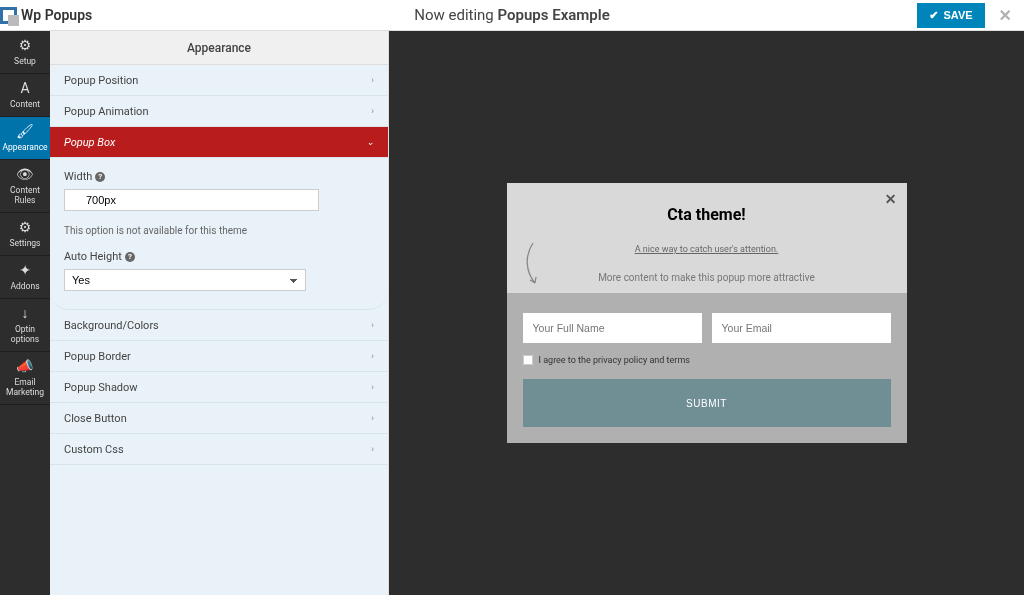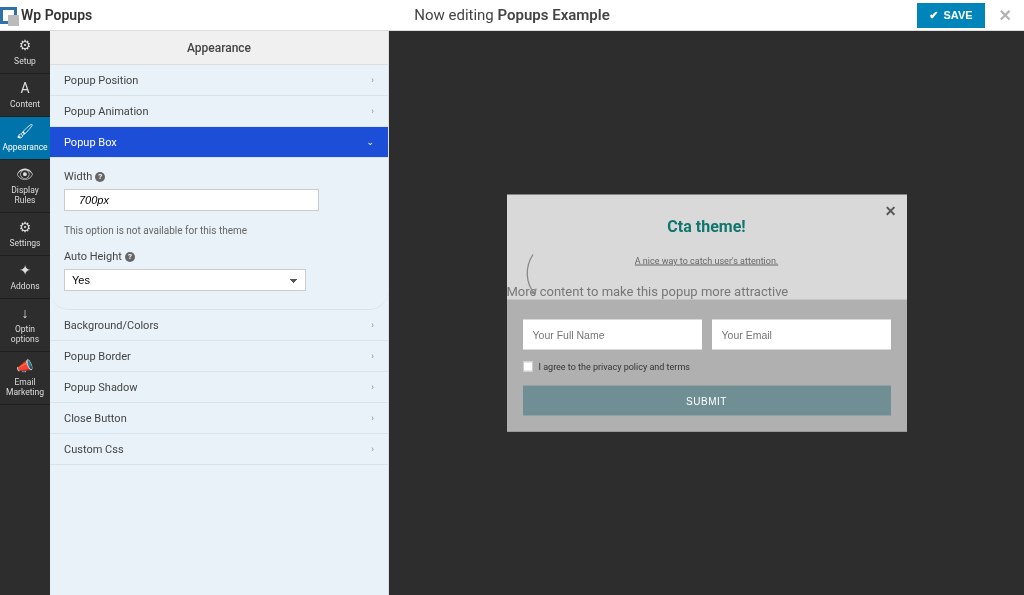--- a/index.html
+++ b/index.html
@@ -23,53 +23,53 @@
     .sidebar-rail { width: 50px; background: #2d2d2d; display: flex; flex-direction: column; }
     .rail-item { color: #ddd; text-align: center; padding: 6px 2px 7px; font-size: 8.5px; cursor: pointer; display: flex; flex-direction: column; align-items: center; gap: 3px; border-bottom: 1px solid #1f1f1f; }
     .rail-item.active { background: #0073aa; color: #fff; }
     .rail-icon { width: 16px; height: 16px; display: flex; align-items: center; justify-content: center; font-size: 14px; }
 
     
     .options { width: 339px; background: #e9f2f8; display: flex; flex-direction: column; border-right: 1px solid #ddd; }
     .section-title-bar { height: 34px; display: flex; align-items: center; justify-content: center; background: #f0f0f0; border-bottom: 1px solid #ddd; font-size: 12px; font-weight: 500; color: #444; }
     .accordion { flex: 1; overflow-y: auto; }
     .acc-item { height: 31px; display: flex; align-items: center; justify-content: space-between; padding: 0 14px; font-size: 11px; color: #444; border-bottom: 1px solid #d9e3ea; cursor: pointer; }
-    .acc-item.active { background: #1d4ed8; color: #fff; }
+    .acc-item.active { background: #b91c1c; color: #fff; font-style: italic; }
     .acc-chevron { color: #888; font-size: 9px; }
     .acc-item.active .acc-chevron { color: #fff; }
 
     .acc-body { padding: 12px 14px 18px; border-bottom: 1px solid #d9e3ea; border-radius: 19px; }
     .field-label { font-size: 11px; color: #444; display: flex; align-items: center; gap: 3px; margin-bottom: 6px; }
     .help-icon { width: 10px; height: 10px; border-radius: 50%; background: #666; color: #fff; font-size: 8px; display: inline-flex; align-items: center; justify-content: center; font-weight: bold; }
-    .text-input { width: 255px; height: 22px; padding: 0 14px; border: 1px solid #ccc; font-size: 11px; background: #fff; font-style: italic; }
+    .text-input { width: 255px; height: 22px; padding: 0 21px; border: 1px solid #ccc; font-size: 11px; background: #fff; }
     .select-input { width: 242px; height: 22px; padding: 0 7px; border: 1px solid #ccc; font-size: 11px; background: #fff; appearance: none; background-image: linear-gradient(45deg, transparent 50%, #555 50%), linear-gradient(135deg, #555 50%, transparent 50%); background-position: calc(100% - 11px) 9px, calc(100% - 7px) 9px; background-size: 4px 4px, 4px 4px; background-repeat: no-repeat; }
     .field-group { margin-bottom: 14px; }
     .field-group:last-child { margin-bottom: 0; }
     .field-note { font-size: 10px; color: #666; }
 
     
     .canvas { flex: 1; background: #2d2d2d; position: relative; }
     .canvas .section-title-bar { background: #f0f0f0; }
     .preview-wrap { position: absolute; left: 50%; top: 50%; transform: translate(-50%, -50%); }
 
     
     .popup { width: 400px; background: #d9d9d9; position: relative; }
     .popup-close { position: absolute; top: 8px; right: 10px; font-size: 14px; color: #555; cursor: pointer; font-weight: bold; }
     .popup-head { text-align: center; padding: 22px 16px 18px; }
-    .popup-title { font-size: 16px; font-weight: 700; color: #0f766e; margin-bottom: 20px; }
+    .popup-title { font-size: 16px; font-weight: 700; color: #000000; margin-bottom: 20px; }
     .popup-sub { font-size: 9px; color: #666; text-decoration: underline; }
-    .popup-more { font-size: 13px; color: #777; padding-bottom: 1px; }
+    .popup-more { font-size: 10px; text-align: center; color: #777; padding-bottom: 10px; }
     .arrow-svg { position: absolute; left: 14px; top: 58px; }
     .popup-form { background: #b0b0b0; padding: 20px 16px 16px; }
     .form-row { display: flex; gap: 10px; margin-bottom: 12px; }
     .form-input { flex: 1; height: 30px; border: none; padding: 0 10px; font-size: 10.5px; color: #888; background: #fff; }
     .terms-row { display: flex; align-items: center; gap: 6px; margin-bottom: 14px; }
     .checkbox { width: 10px; height: 10px; background: #fff; border: 1px solid #ccc; }
     .terms-label { font-size: 9px; color: #333; }
-    .submit-btn { width: 100%; height: 30px; background: #708f95; color: #fff; border: none; font-size: 10px; letter-spacing: 0.5px; cursor: pointer; }
+    .submit-btn { width: 100%; height: 48px; background: #708f95; color: #fff; border: none; font-size: 10px; letter-spacing: 0.5px; cursor: pointer; }
   </style>
 </head>
 <body>
 
 <div class="topbar">
   <div class="logo">
     <span class="logo-icon"></span>
     <span>Wp Popups</span>
   </div>
   <div class="editing">
@@ -95,21 +95,21 @@
       <div class="rail-item">
         <span class="rail-icon">A</span>
         <span>Content</span>
       </div>
       <div class="rail-item active">
         <span class="rail-icon">🖌</span>
         <span>Appearance</span>
       </div>
       <div class="rail-item">
         <span class="rail-icon">👁</span>
-        <span>Display Rules</span>
+        <span>Content Rules</span>
       </div>
       <div class="rail-item">
         <span class="rail-icon">⚙</span>
         <span>Settings</span>
       </div>
       <div class="rail-item">
         <span class="rail-icon">✦</span>
         <span>Addons</span>
       </div>
       <div class="rail-item">

